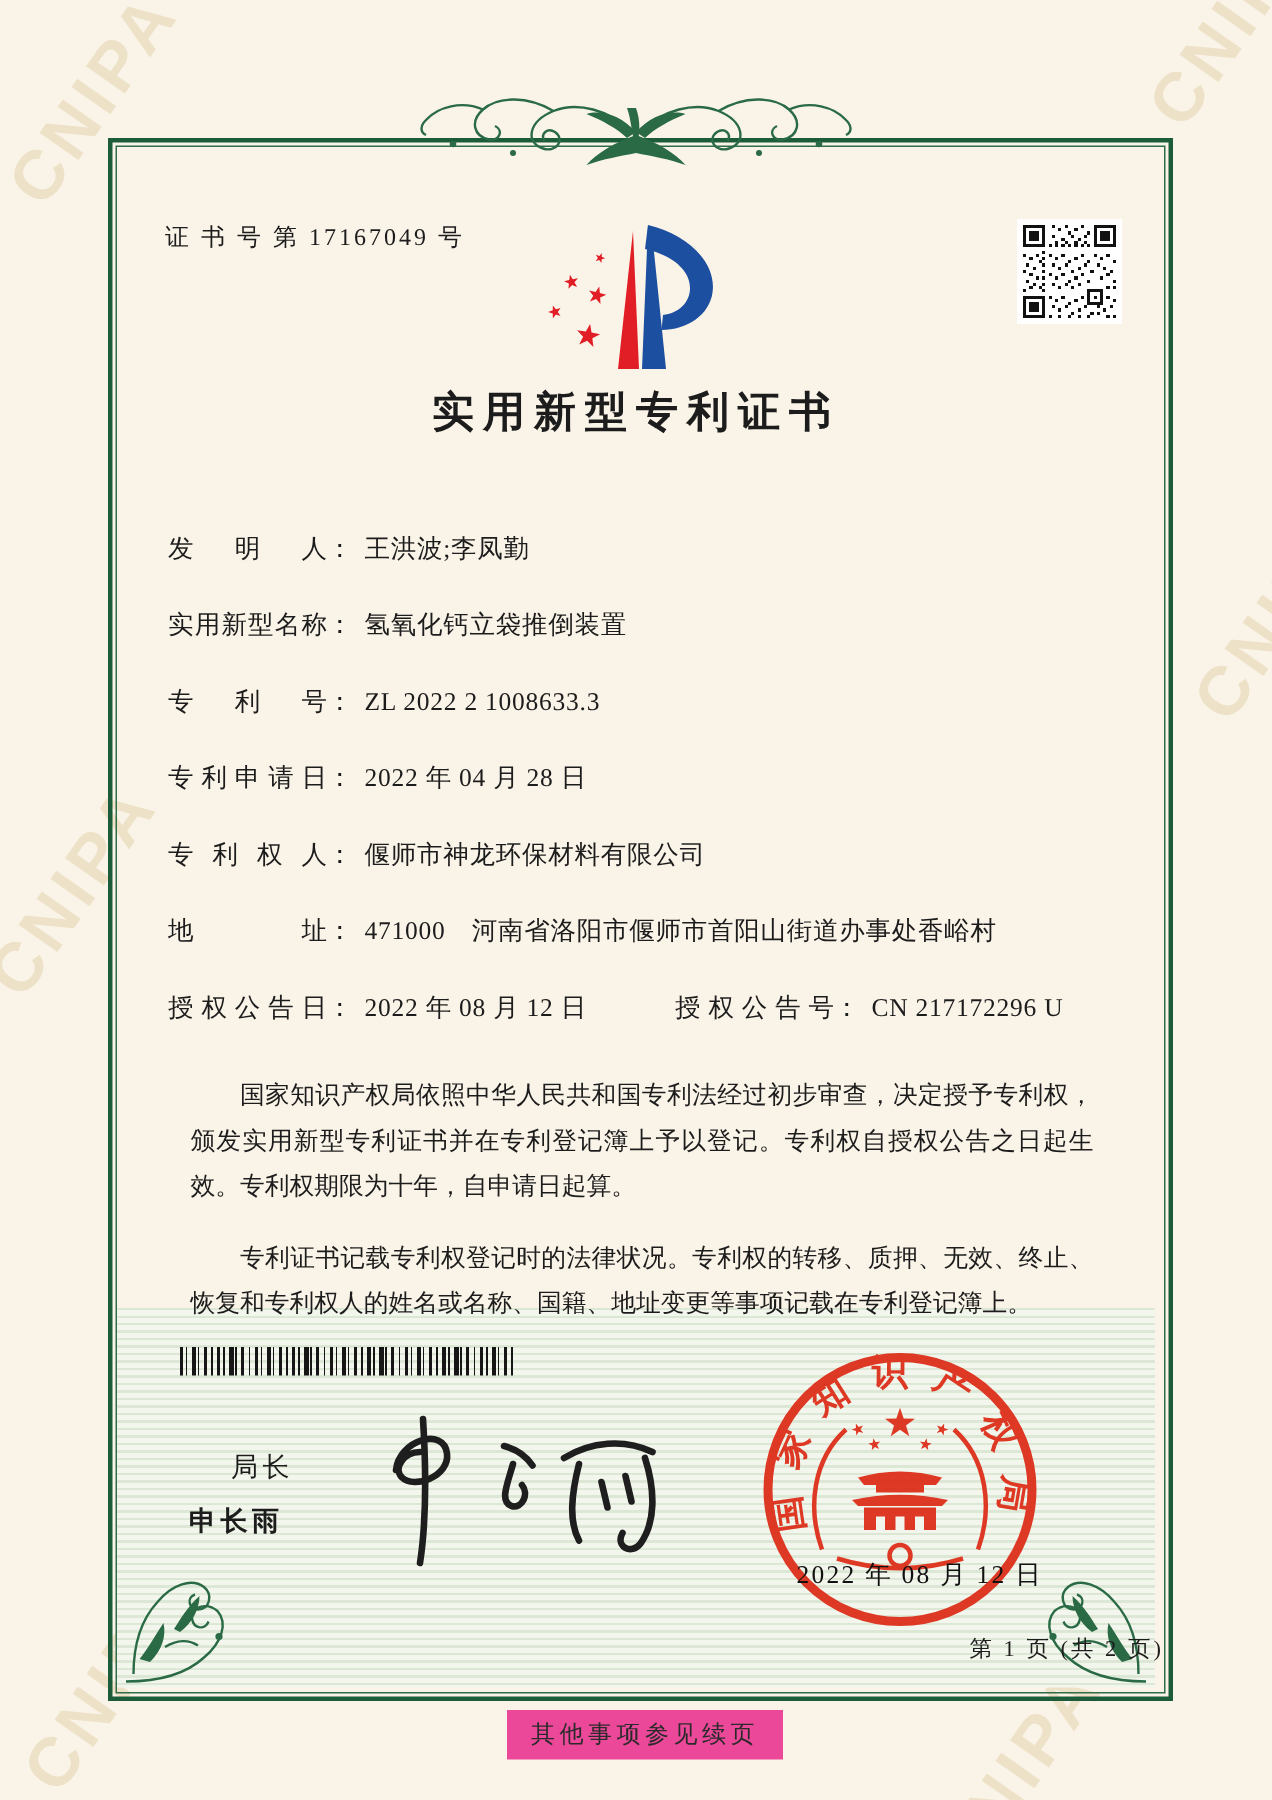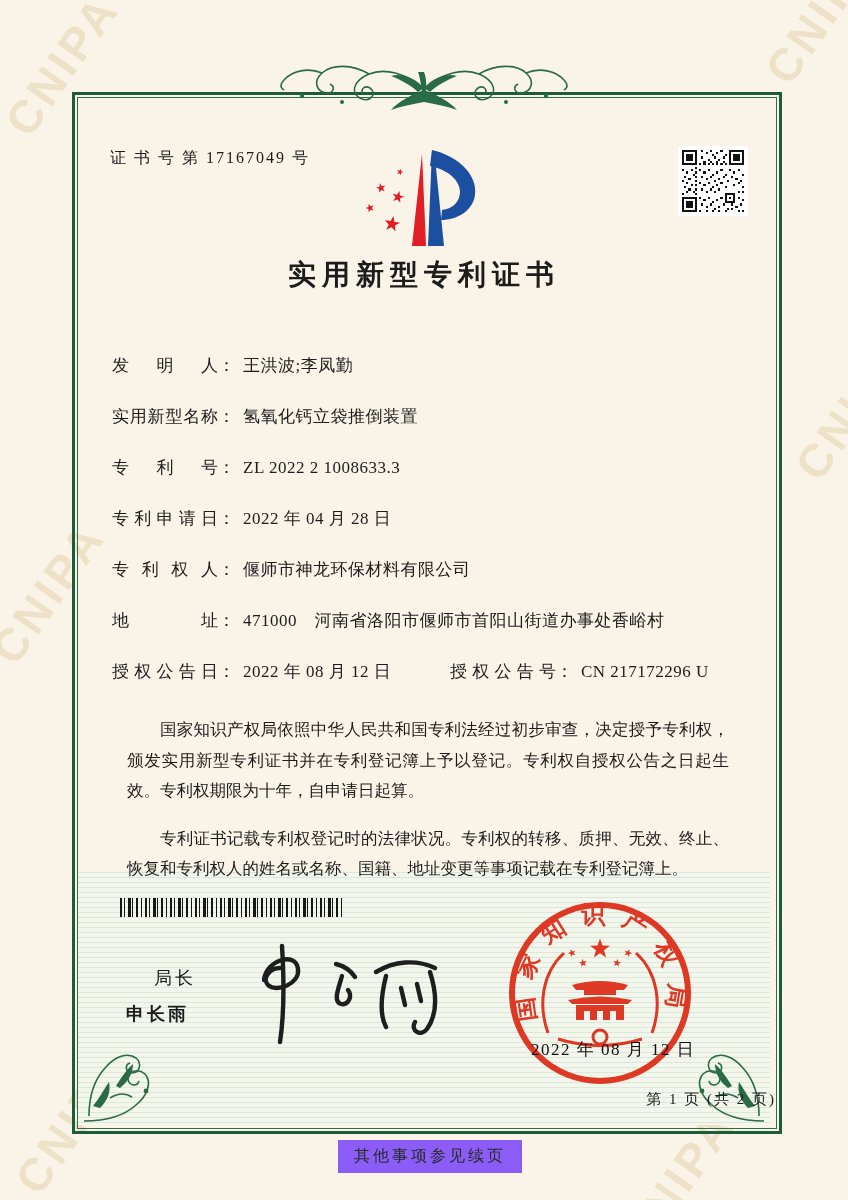--- a/index.html
+++ b/index.html
@@ -68,21 +68,21 @@
   .officer-name{position:absolute;left:126px;top:1002px;font-size:18px;letter-spacing:3px;
     font-family:"Liberation Sans","DejaVu Sans",sans-serif;font-weight:bold;}
   .signature{position:absolute;left:238px;top:938px;}
   .seal{position:absolute;left:506px;top:899px;width:188px;height:188px;opacity:.93;}
   .seal-ring-text{font-size:24px;letter-spacing:15px;fill:#dd2b16;
     font-family:"Liberation Serif","DejaVu Serif",serif;font-weight:bold;}
   .seal-date{position:absolute;left:531px;top:1038px;font-size:17px;letter-spacing:1.5px;color:#111;}
   .page-no{position:absolute;left:72px;top:1090px;width:704px;text-align:right;
     font-size:15px;letter-spacing:2px;}
   .footer-note{
-    position:absolute;left:338px;top:1140px;background:#8b5cf6;
+    position:absolute;left:338px;top:1140px;background:#ec4899;
     padding:6px 16px;font-size:16px;letter-spacing:3px;color:#2a2a2a;
   }
   .top-ornament{position:absolute;left:272px;top:62px;}
   .corner-orn{position:absolute;}
   .corner-orn.bl{left:80px;top:1035px;}
   .corner-orn.br{right:80px;top:1035px;transform:scaleX(-1);}
   .logo{position:absolute;left:352px;top:140px;}
 </style>
 </head>
 <body>

